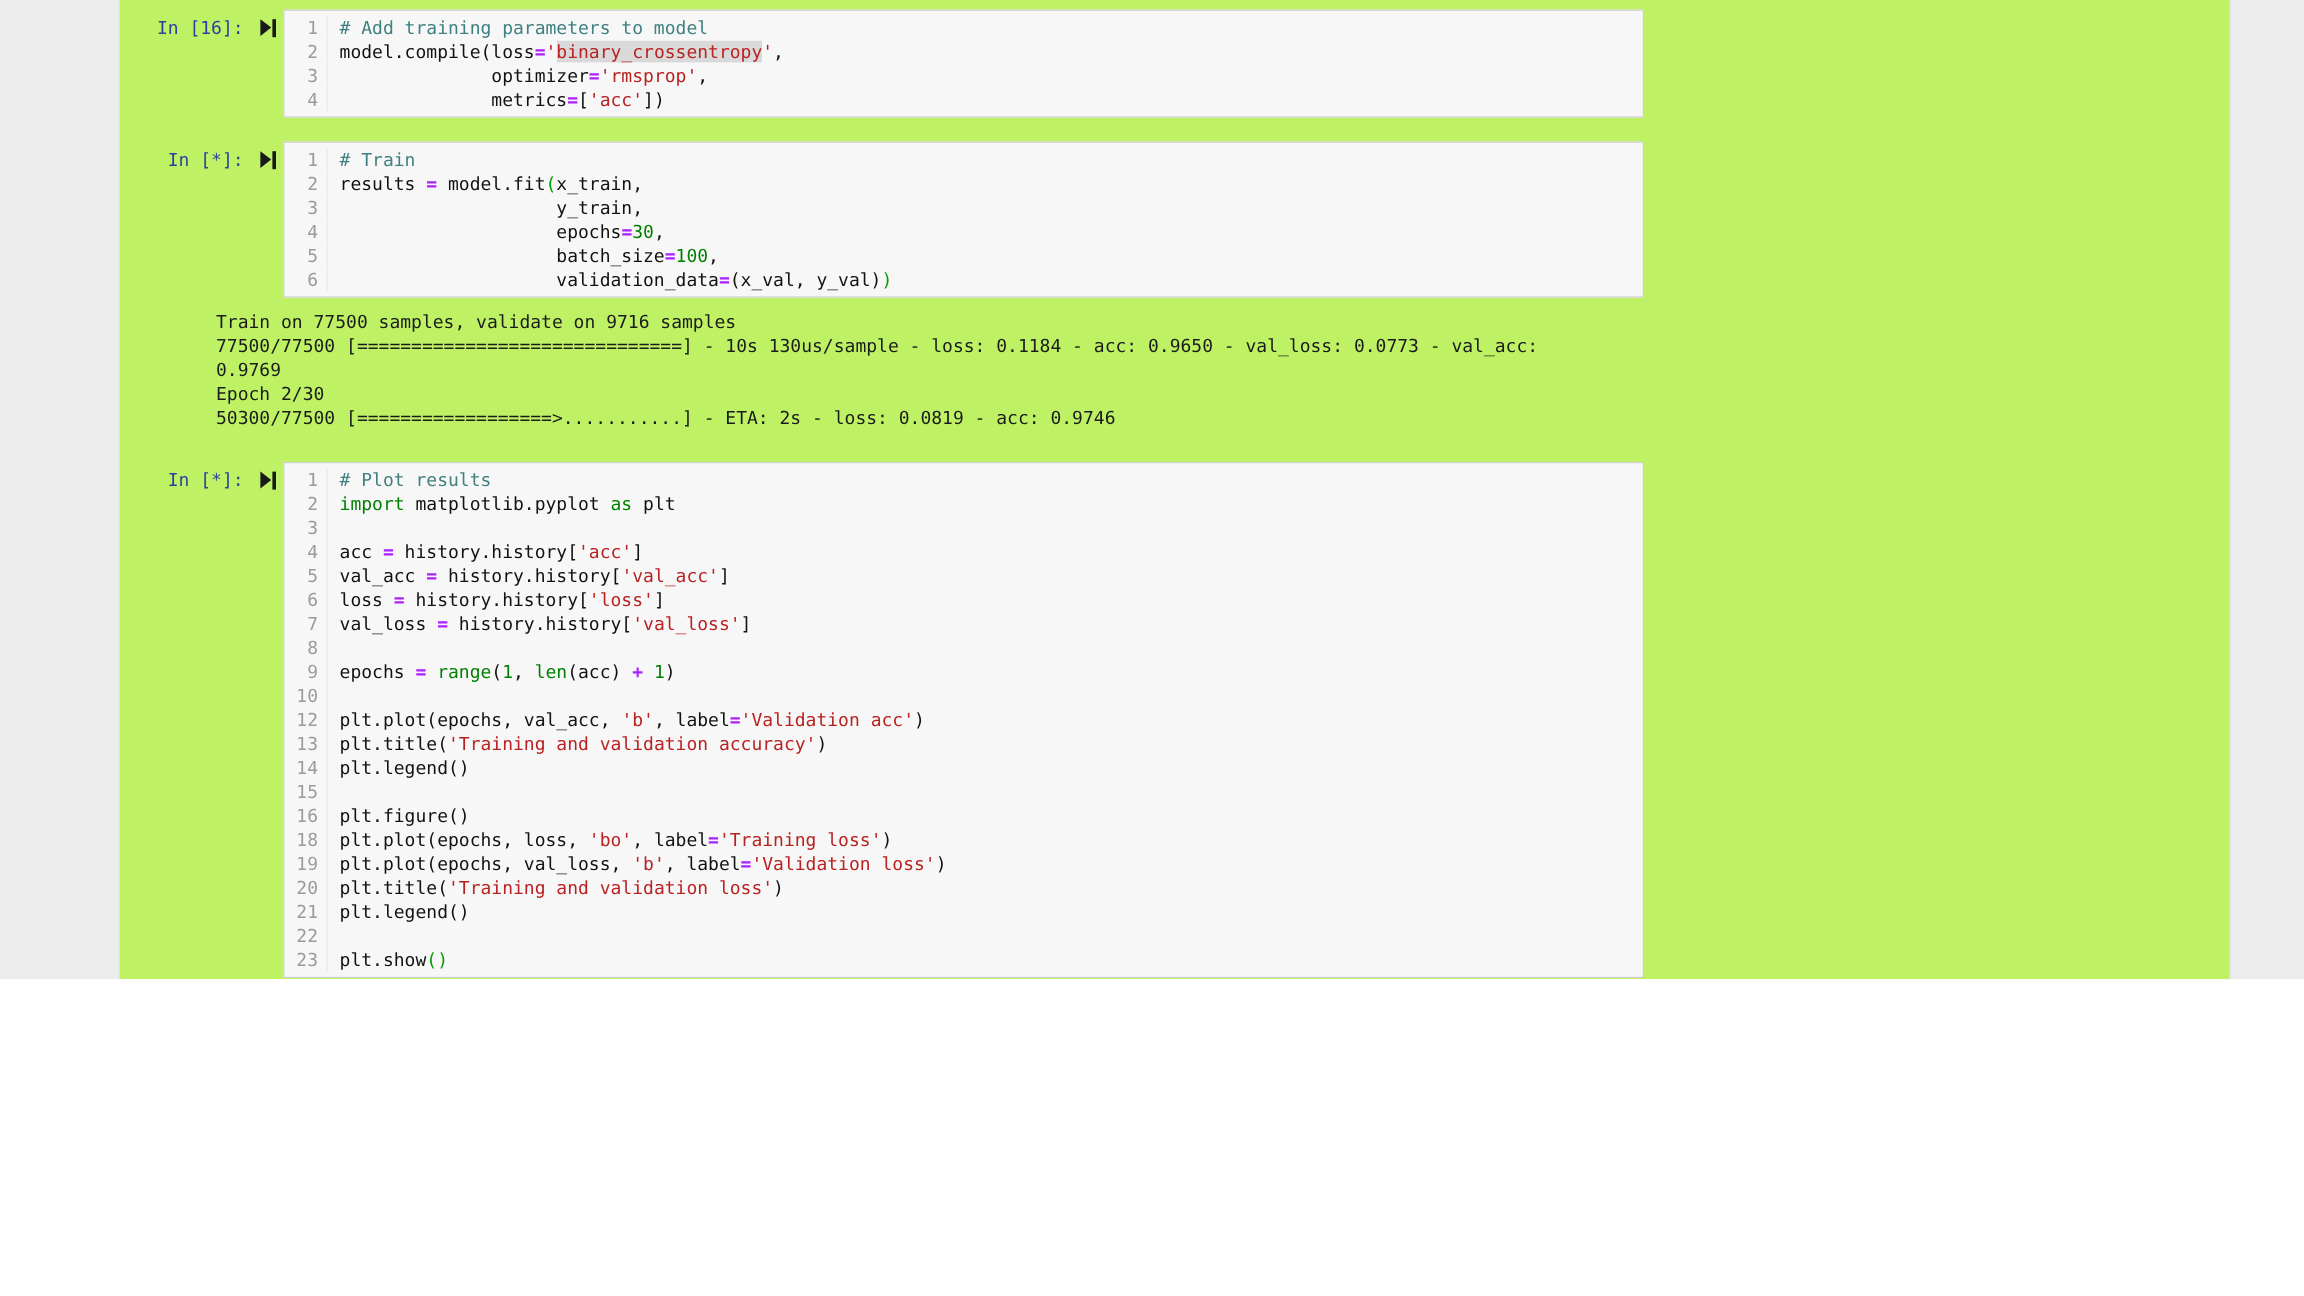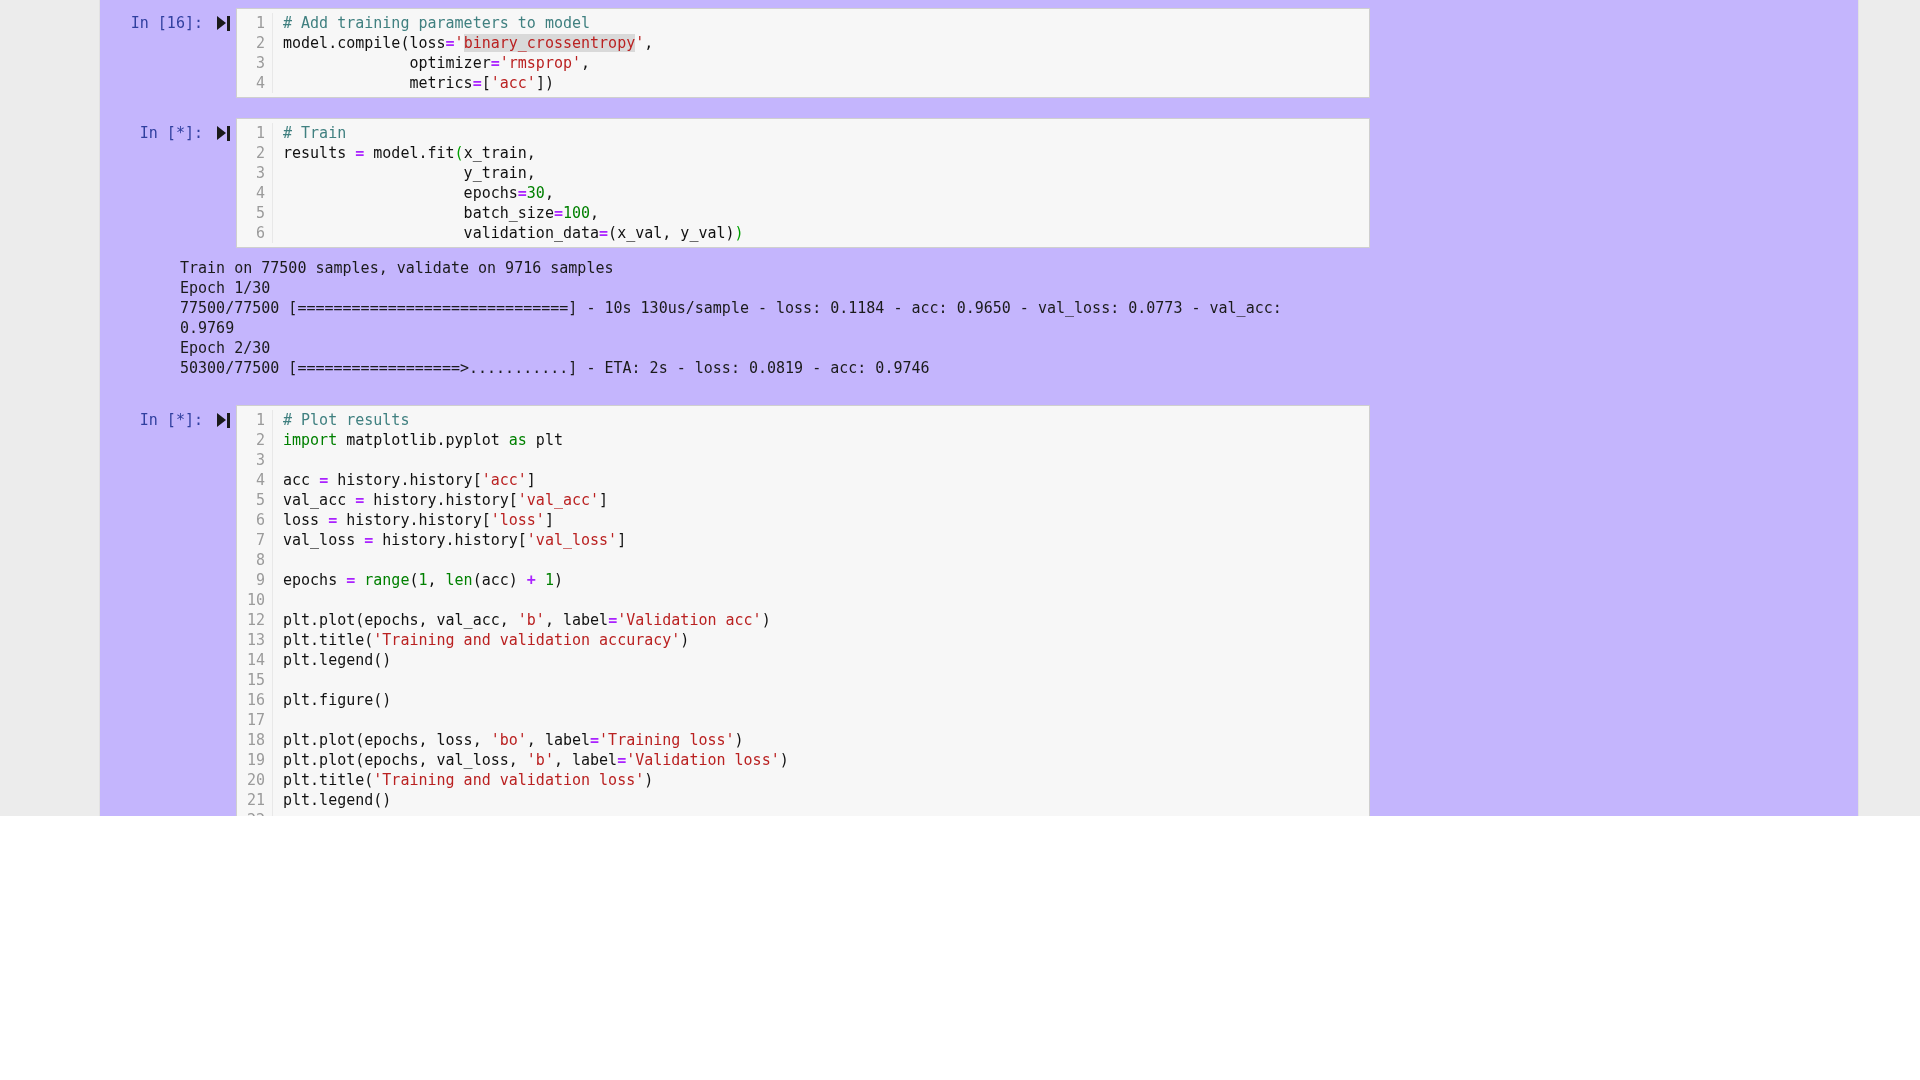--- a/index.html
+++ b/index.html
@@ -5,21 +5,21 @@
   :root{
     --c-prompt:#303F9F; --c-comment:#408080; --c-string:#BA2121; --c-operator:#AA22FF;
     --c-keyword:#008000; --c-number:#008000; --c-builtin:#008000; --c-mb:#00A000;
     --c-code:#111111; --c-cellbg:#f7f7f7; --c-cellborder:#cfcfcf; --c-linenum:#9b9b9b;
     --c-hl:#d9d9d9; --c-selline:#a9c9ec; --c-selhandle:#4a86cf; --c-margin:#ececec;
     --c-output:#1b1b1b;
   }
   *{margin:0;padding:0;box-sizing:border-box}
   html,body{background:#ffffff}
   body{font-family:"DejaVu Sans Mono","Liberation Mono",monospace}
-  .page{position:relative;width:1920px;height:816px;background:#c4b5fd;overflow:hidden}
+  .page{position:relative;width:1920px;height:816px;background:#bef264;overflow:hidden}
   .margin-left{position:absolute;left:0;top:0;bottom:0;width:100px;background:var(--c-margin);border-right:1px solid #e2e2e2}
   .margin-right{position:absolute;right:0;top:0;bottom:0;width:62px;background:var(--c-margin);border-left:1px solid #e2e2e2}
   .notebook{position:absolute;left:101px;right:63px;top:0;bottom:0;overflow:hidden}
 
   .cellwrap{display:block}
   .cellwrap.c0{margin-top:8px}
   .cellwrap.c1{margin-top:20px}
   .cellwrap.c2{margin-top:27px}
 
   .cell{display:flex;align-items:flex-start}
@@ -117,21 +117,20 @@
               <span class="code"><span class="tok-tx">                    batch_size</span><span class="tok-op">=</span><span class="tok-nu">100</span><span class="tok-tx">,</span></span>
             </div>
             <div class="code-line">
               <span class="ln-num">6</span>
               <span class="code"><span class="tok-tx">                    validation_data</span><span class="tok-op">=</span><span class="tok-tx">(x_val, y_val)</span><span class="tok-mb">)</span></span>
             </div>
           </div>
         </div>
         <div class="output-area">
           <div class="output-line">Train on 77500 samples, validate on 9716 samples</div>
-          <div class="output-line">Epoch 1/30</div>
           <div class="output-line">77500/77500 [==============================] - 10s 130us/sample - loss: 0.1184 - acc: 0.9650 - val_loss: 0.0773 - val_acc:</div>
           <div class="output-line">0.9769</div>
           <div class="output-line">Epoch 2/30</div>
           <div class="output-line">50300/77500 [==================&gt;...........] - ETA: 2s - loss: 0.0819 - acc: 0.9746</div>
         </div>
       </div>
       <div class="cellwrap c2">
         <div class="cell">
           <div class="prompt-col">
             <div class="prompt">In [*]:</div>
@@ -195,24 +194,20 @@
             </div>
             <div class="code-line">
               <span class="ln-num">15</span>
               <span class="code"></span>
             </div>
             <div class="code-line">
               <span class="ln-num">16</span>
               <span class="code"><span class="tok-tx">plt.figure()</span></span>
             </div>
             <div class="code-line">
-              <span class="ln-num">17</span>
-              <span class="code"></span>
-            </div>
-            <div class="code-line">
               <span class="ln-num">18</span>
               <span class="code"><span class="tok-tx">plt.plot(epochs, loss, </span><span class="tok-st">'bo'</span><span class="tok-tx">, label</span><span class="tok-op">=</span><span class="tok-st">'Training loss'</span><span class="tok-tx">)</span></span>
             </div>
             <div class="code-line">
               <span class="ln-num">19</span>
               <span class="code"><span class="tok-tx">plt.plot(epochs, val_loss, </span><span class="tok-st">'b'</span><span class="tok-tx">, label</span><span class="tok-op">=</span><span class="tok-st">'Validation loss'</span><span class="tok-tx">)</span></span>
             </div>
             <div class="code-line">
               <span class="ln-num">20</span>
               <span class="code"><span class="tok-tx">plt.title(</span><span class="tok-st">'Training and validation loss'</span><span class="tok-tx">)</span></span>

